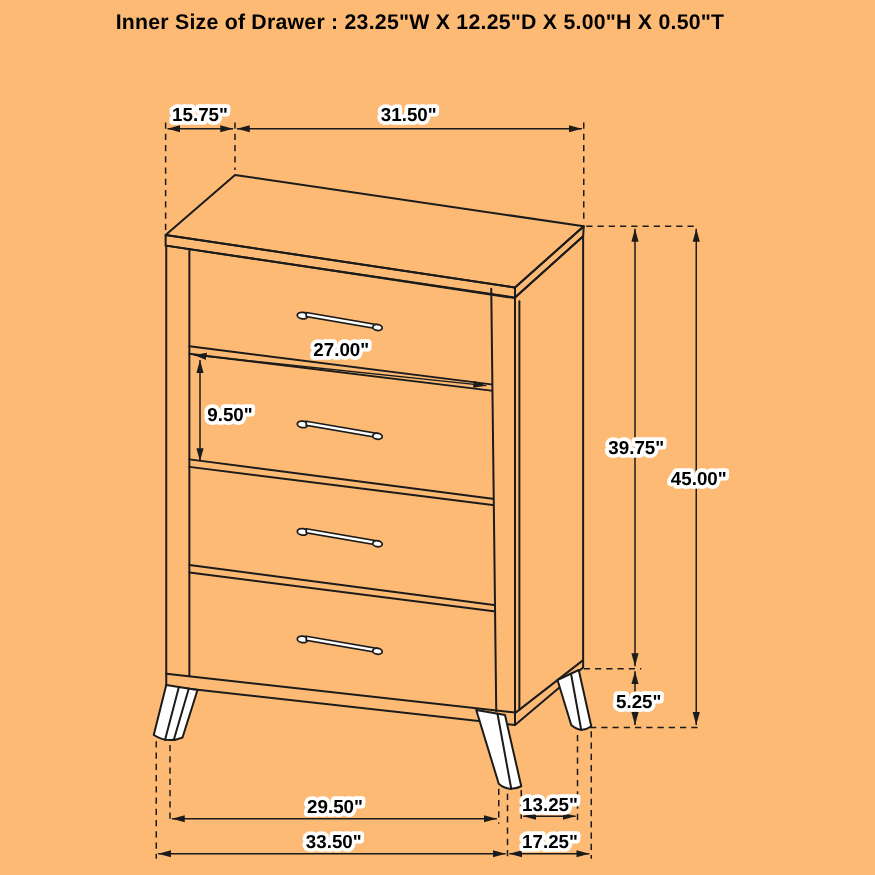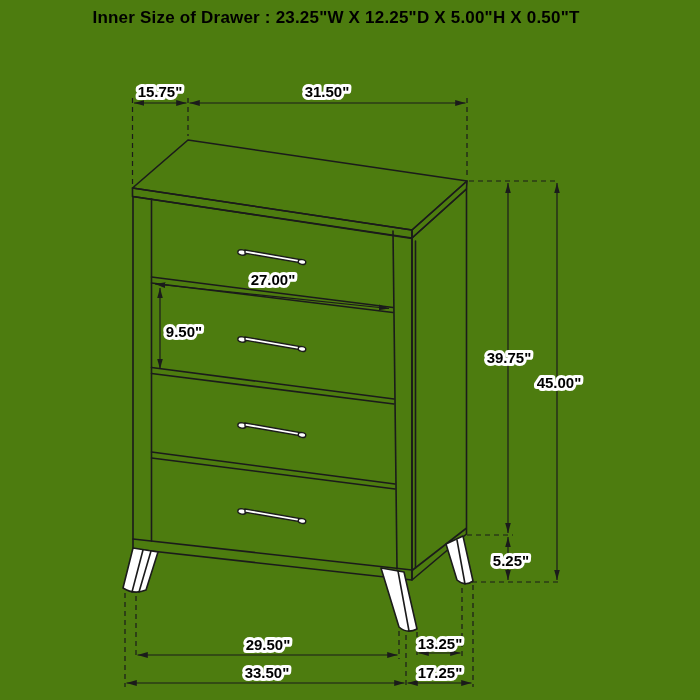--- a/index.html
+++ b/index.html
@@ -1,16 +1,16 @@
 <!DOCTYPE html>
 <html><head>
 <meta charset="utf-8">
 <style>
   html,body{margin:0;padding:0;background:#ffffff;}
-  .stage{position:relative;width:700px;height:700px;background:#4d7c0f;overflow:hidden;
+  .stage{position:relative;width:700px;height:700px;background:#fdba74;overflow:hidden;
          font-family:"Liberation Sans",sans-serif;}
   .title{position:absolute;top:8px;left:0;width:672px;text-align:center;
          font-size:17px;font-weight:bold;color:#000;letter-spacing:0.2px;}
   svg{position:absolute;top:0;left:0;}
   .ln{stroke:#1b1b1b;stroke-width:1.6;fill:none;stroke-linejoin:round;stroke-linecap:round;}
   .dash{stroke:#1b1b1b;stroke-width:1.2;fill:none;stroke-dasharray:5 4;}
   .dim{stroke:#1b1b1b;stroke-width:1.2;fill:none;}
   .white{fill:#ffffff;}
   text.dimlabel{font-family:"Liberation Sans",sans-serif;font-size:15px;font-weight:bold;
        fill:#000;text-anchor:middle;paint-order:stroke;stroke:#ffffff;stroke-width:6px;

